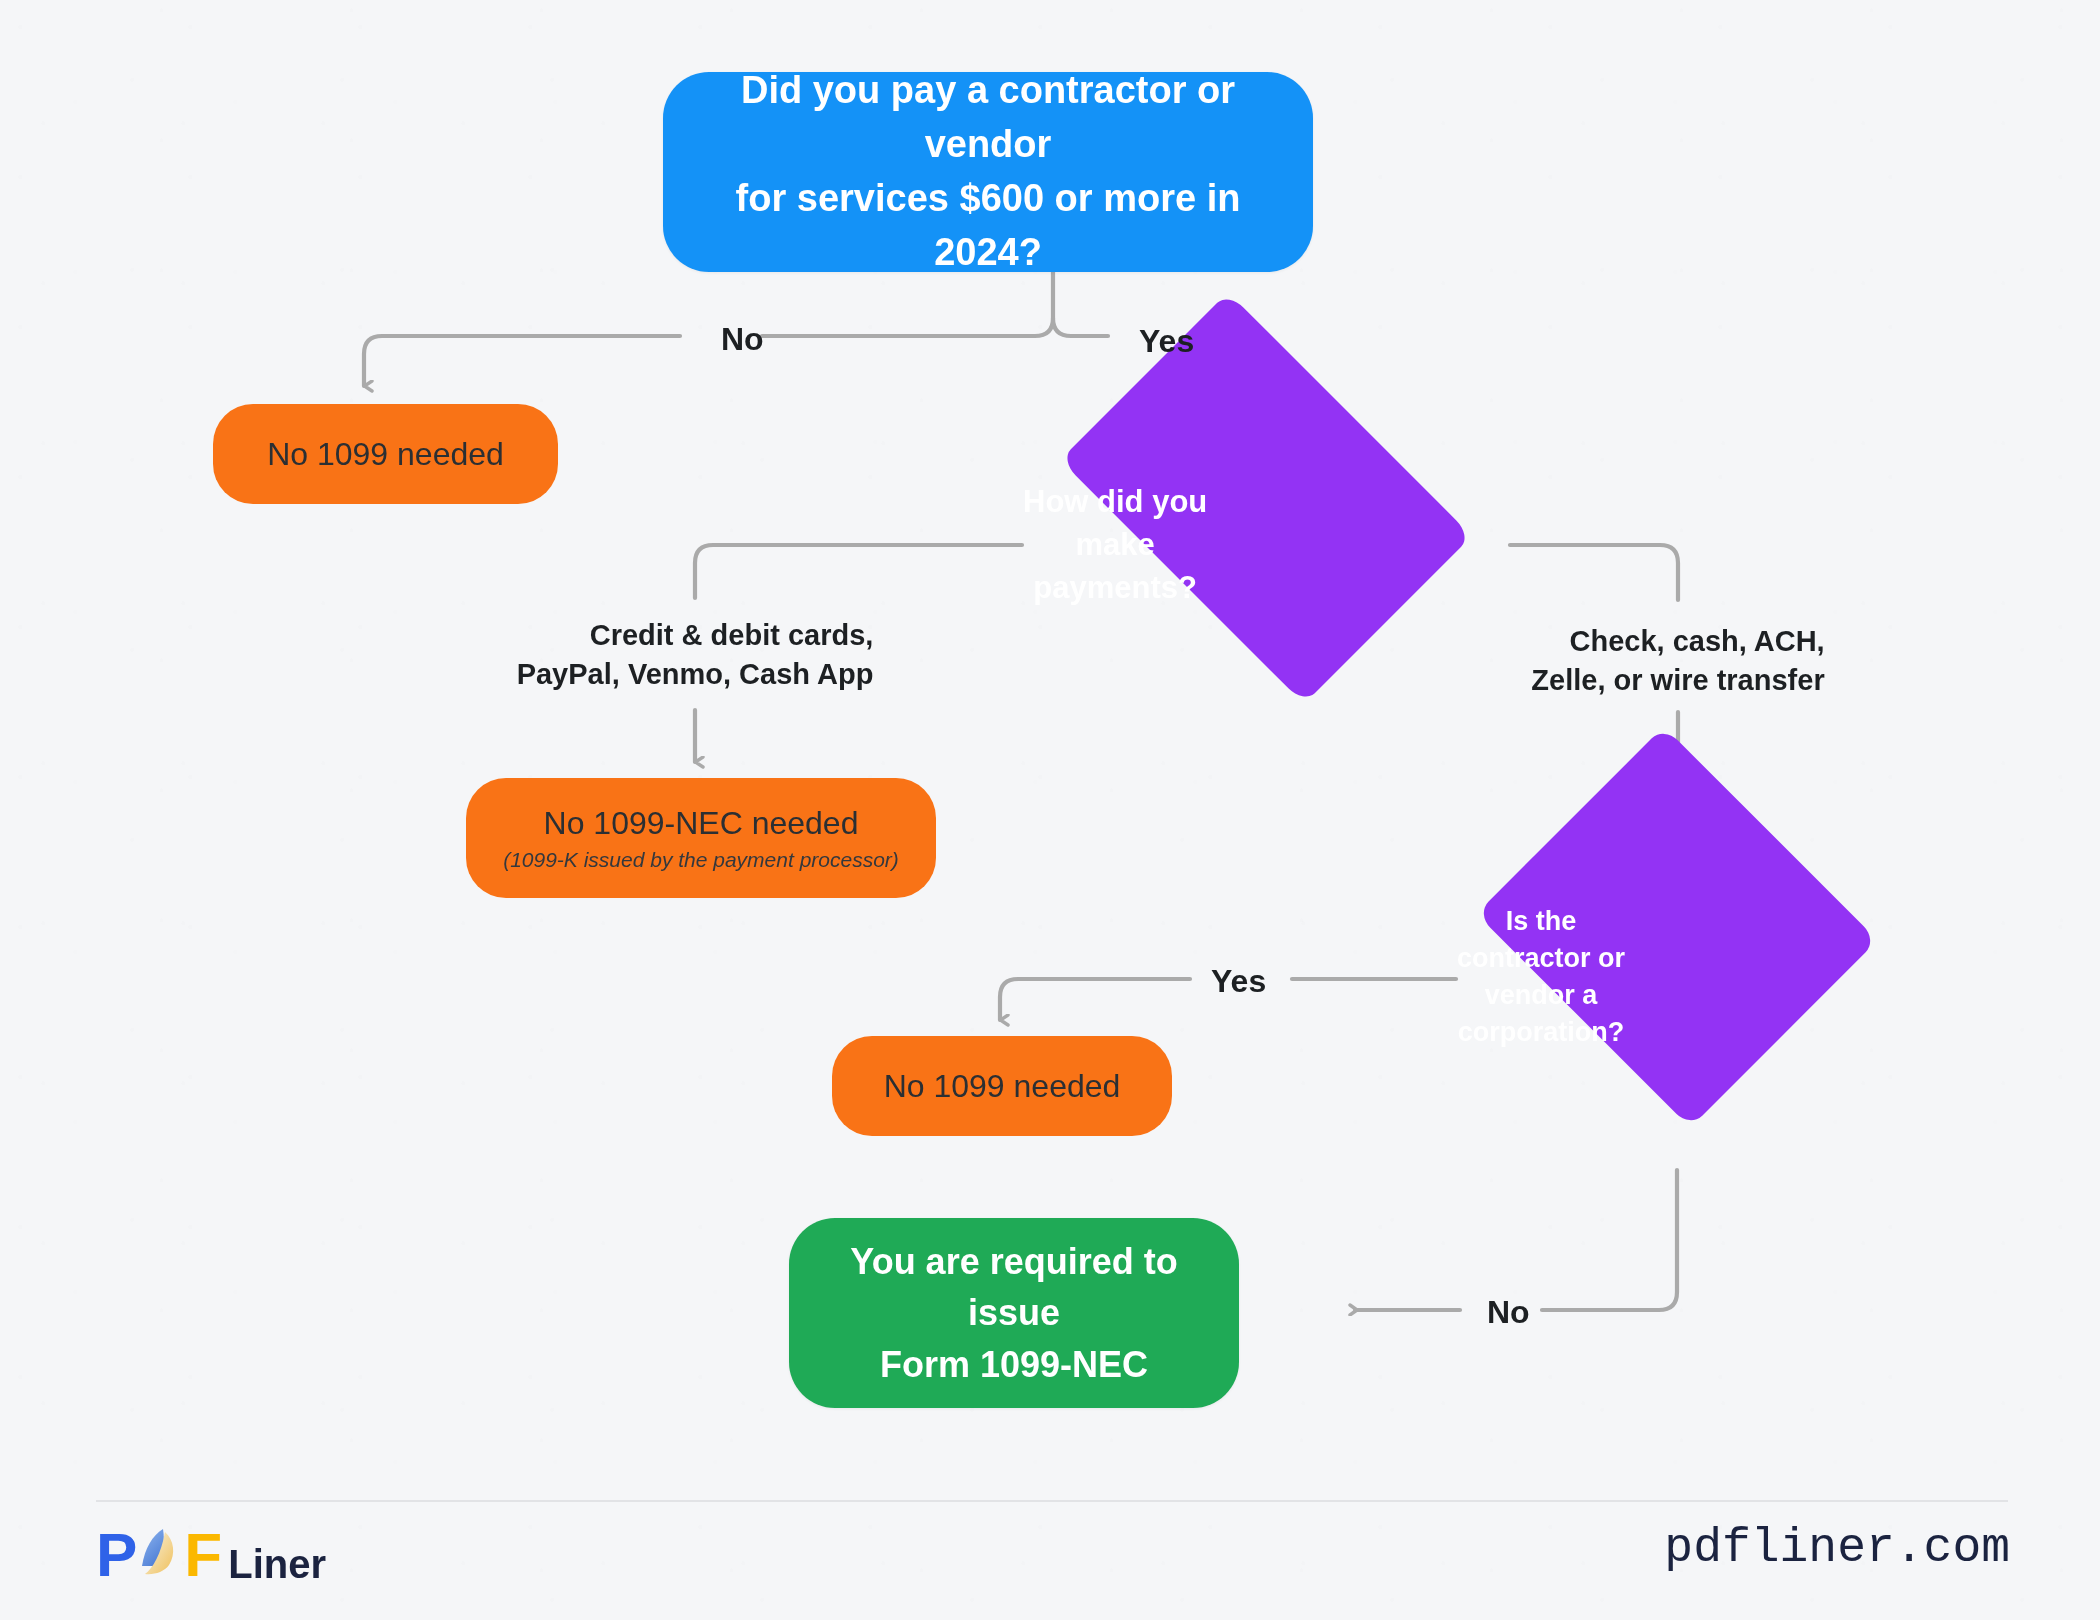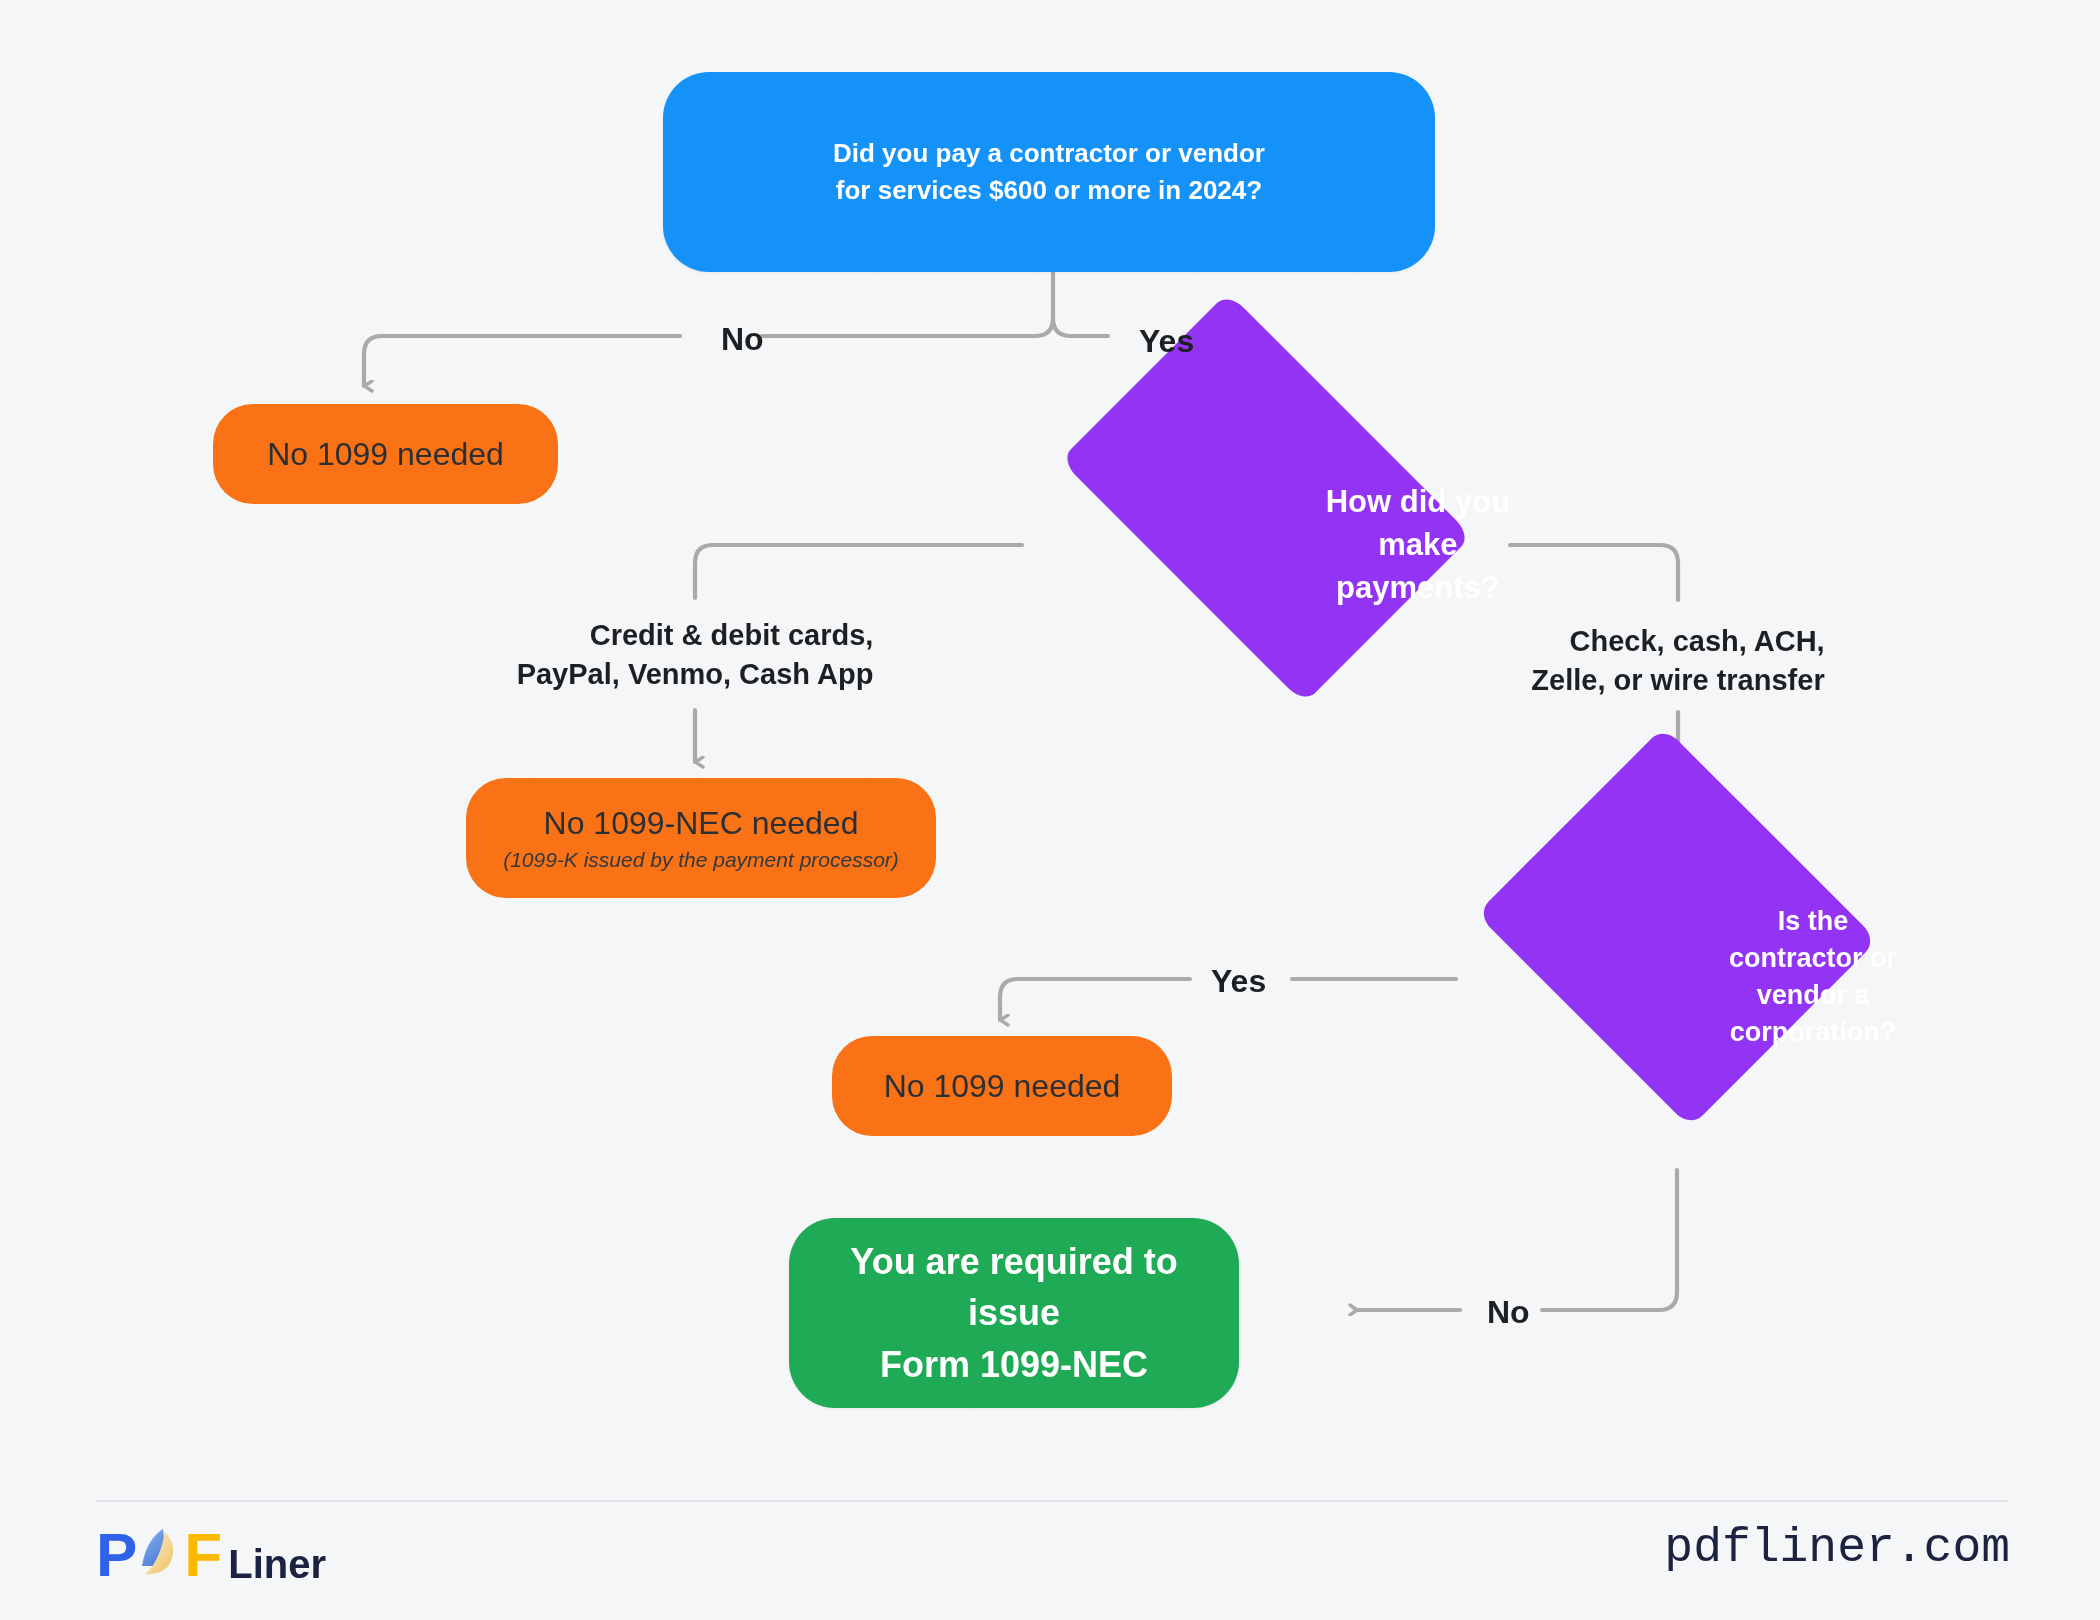--- a/index.html
+++ b/index.html
@@ -78,21 +78,21 @@
     inset: 0;
     background: #9333f4;
     transform: rotate(45deg) ;
     border-radius: 16px;
   }
   .diamond-label {
     position: absolute;
     inset: 0;
     display: flex;
     align-items: center;
-    justify-content: flex-end;
+    justify-content: flex-start;
     color: #ffffff;
     font-weight: bold;
     text-align: center;
     line-height: 1.38;
     z-index: 2;
   }
 
   .edge-label {
     position: absolute;
     color: #1d2023;
@@ -201,21 +201,21 @@
       <path d="M1678,712 L1678,768" marker-end="url(#arrowDown)"></path>
 
       <path d="M1456,979 L1292,979"></path>
       <path d="M1190,979 L1018,979 Q1000,979 1000,997 L1000,1020" marker-end="url(#arrowDown)"></path>
 
       <path d="M1677,1170 L1677,1292 Q1677,1310 1659,1310 L1542,1310"></path>
       <path d="M1460,1310 L1355,1310" marker-end="url(#arrowLeft)"></path>
     </g>
   </svg>
 
-  <div class="node pill blue" style="left:663px; top:72px; width:772px; height:200px; font-size:26px; line-height:1.42; padding:0 44px;">
+  <div class="node pill blue" style="left:663px; top:72px; width:650px; height:200px; font-size:38px; line-height:1.42; padding:0 44px;">
     <div>
       <div>Did you pay a contractor or vendor</div>
       <div>for services $600 or more in 2024?</div>
     </div>
   </div>
 
   <div class="node pill grey" style="left:213px; top:404px; width:345px; height:100px; font-size:32px;">
     <span>No 1099 needed</span>
   </div>
 

